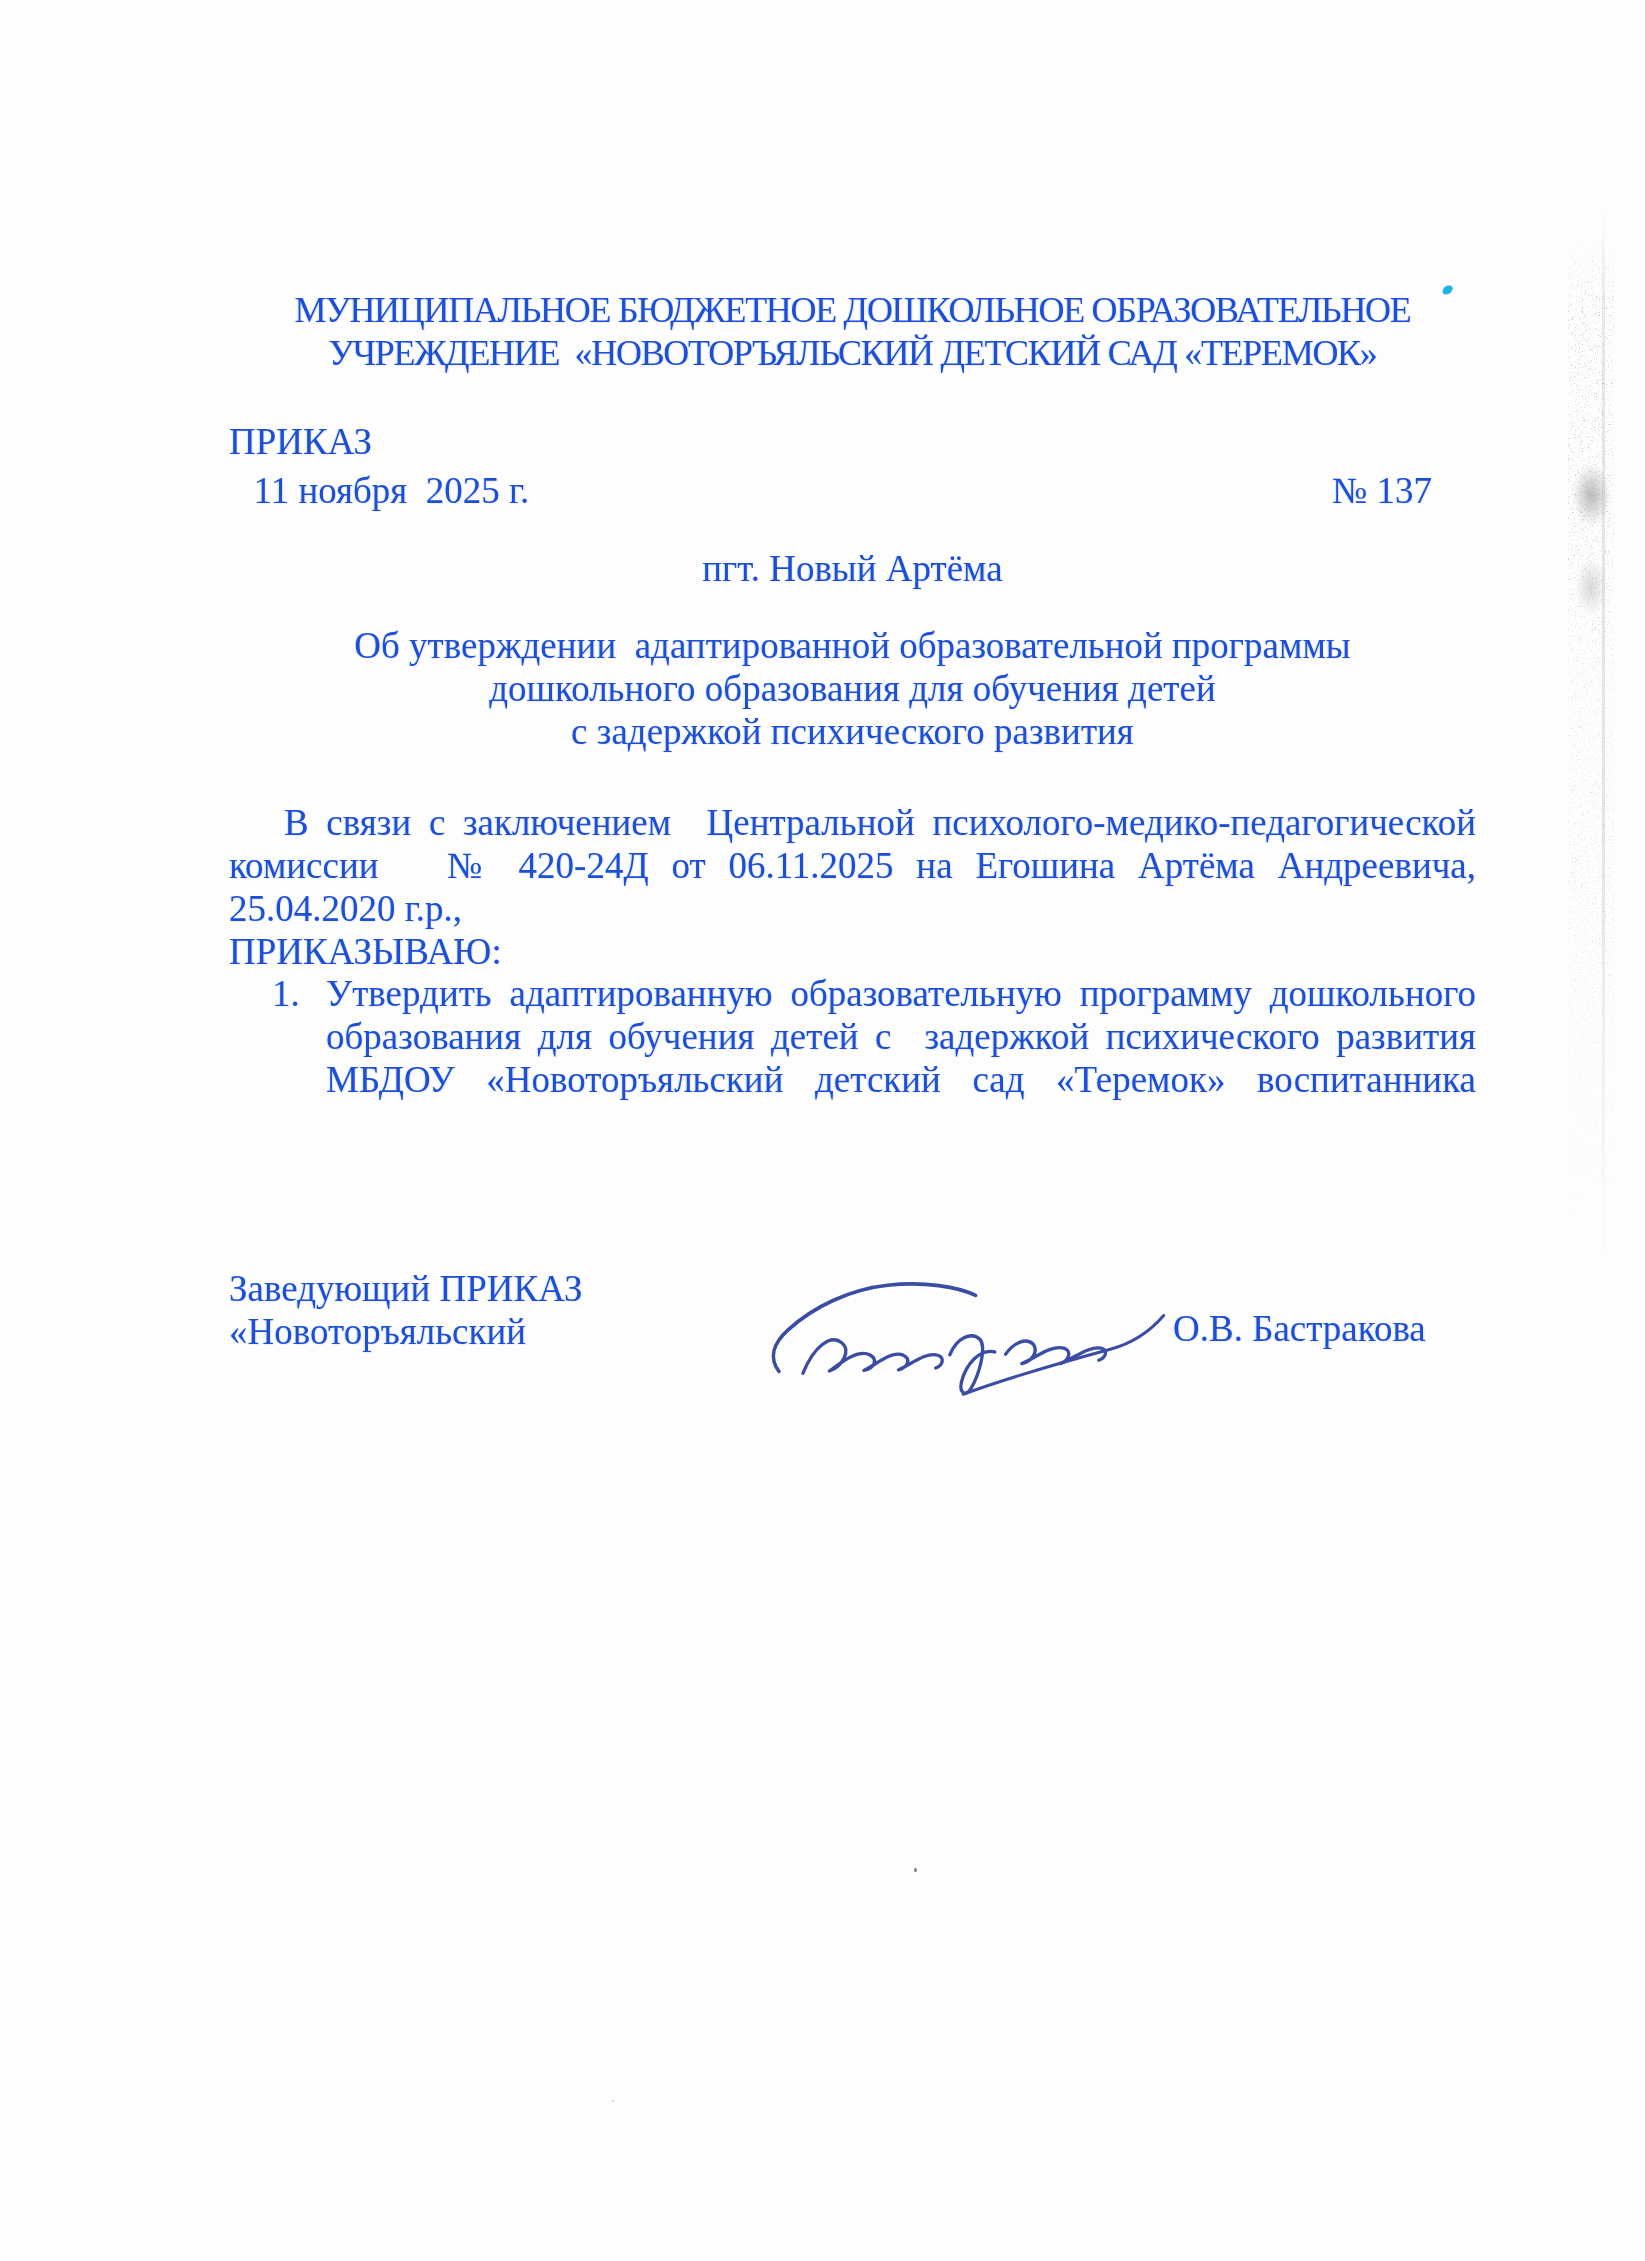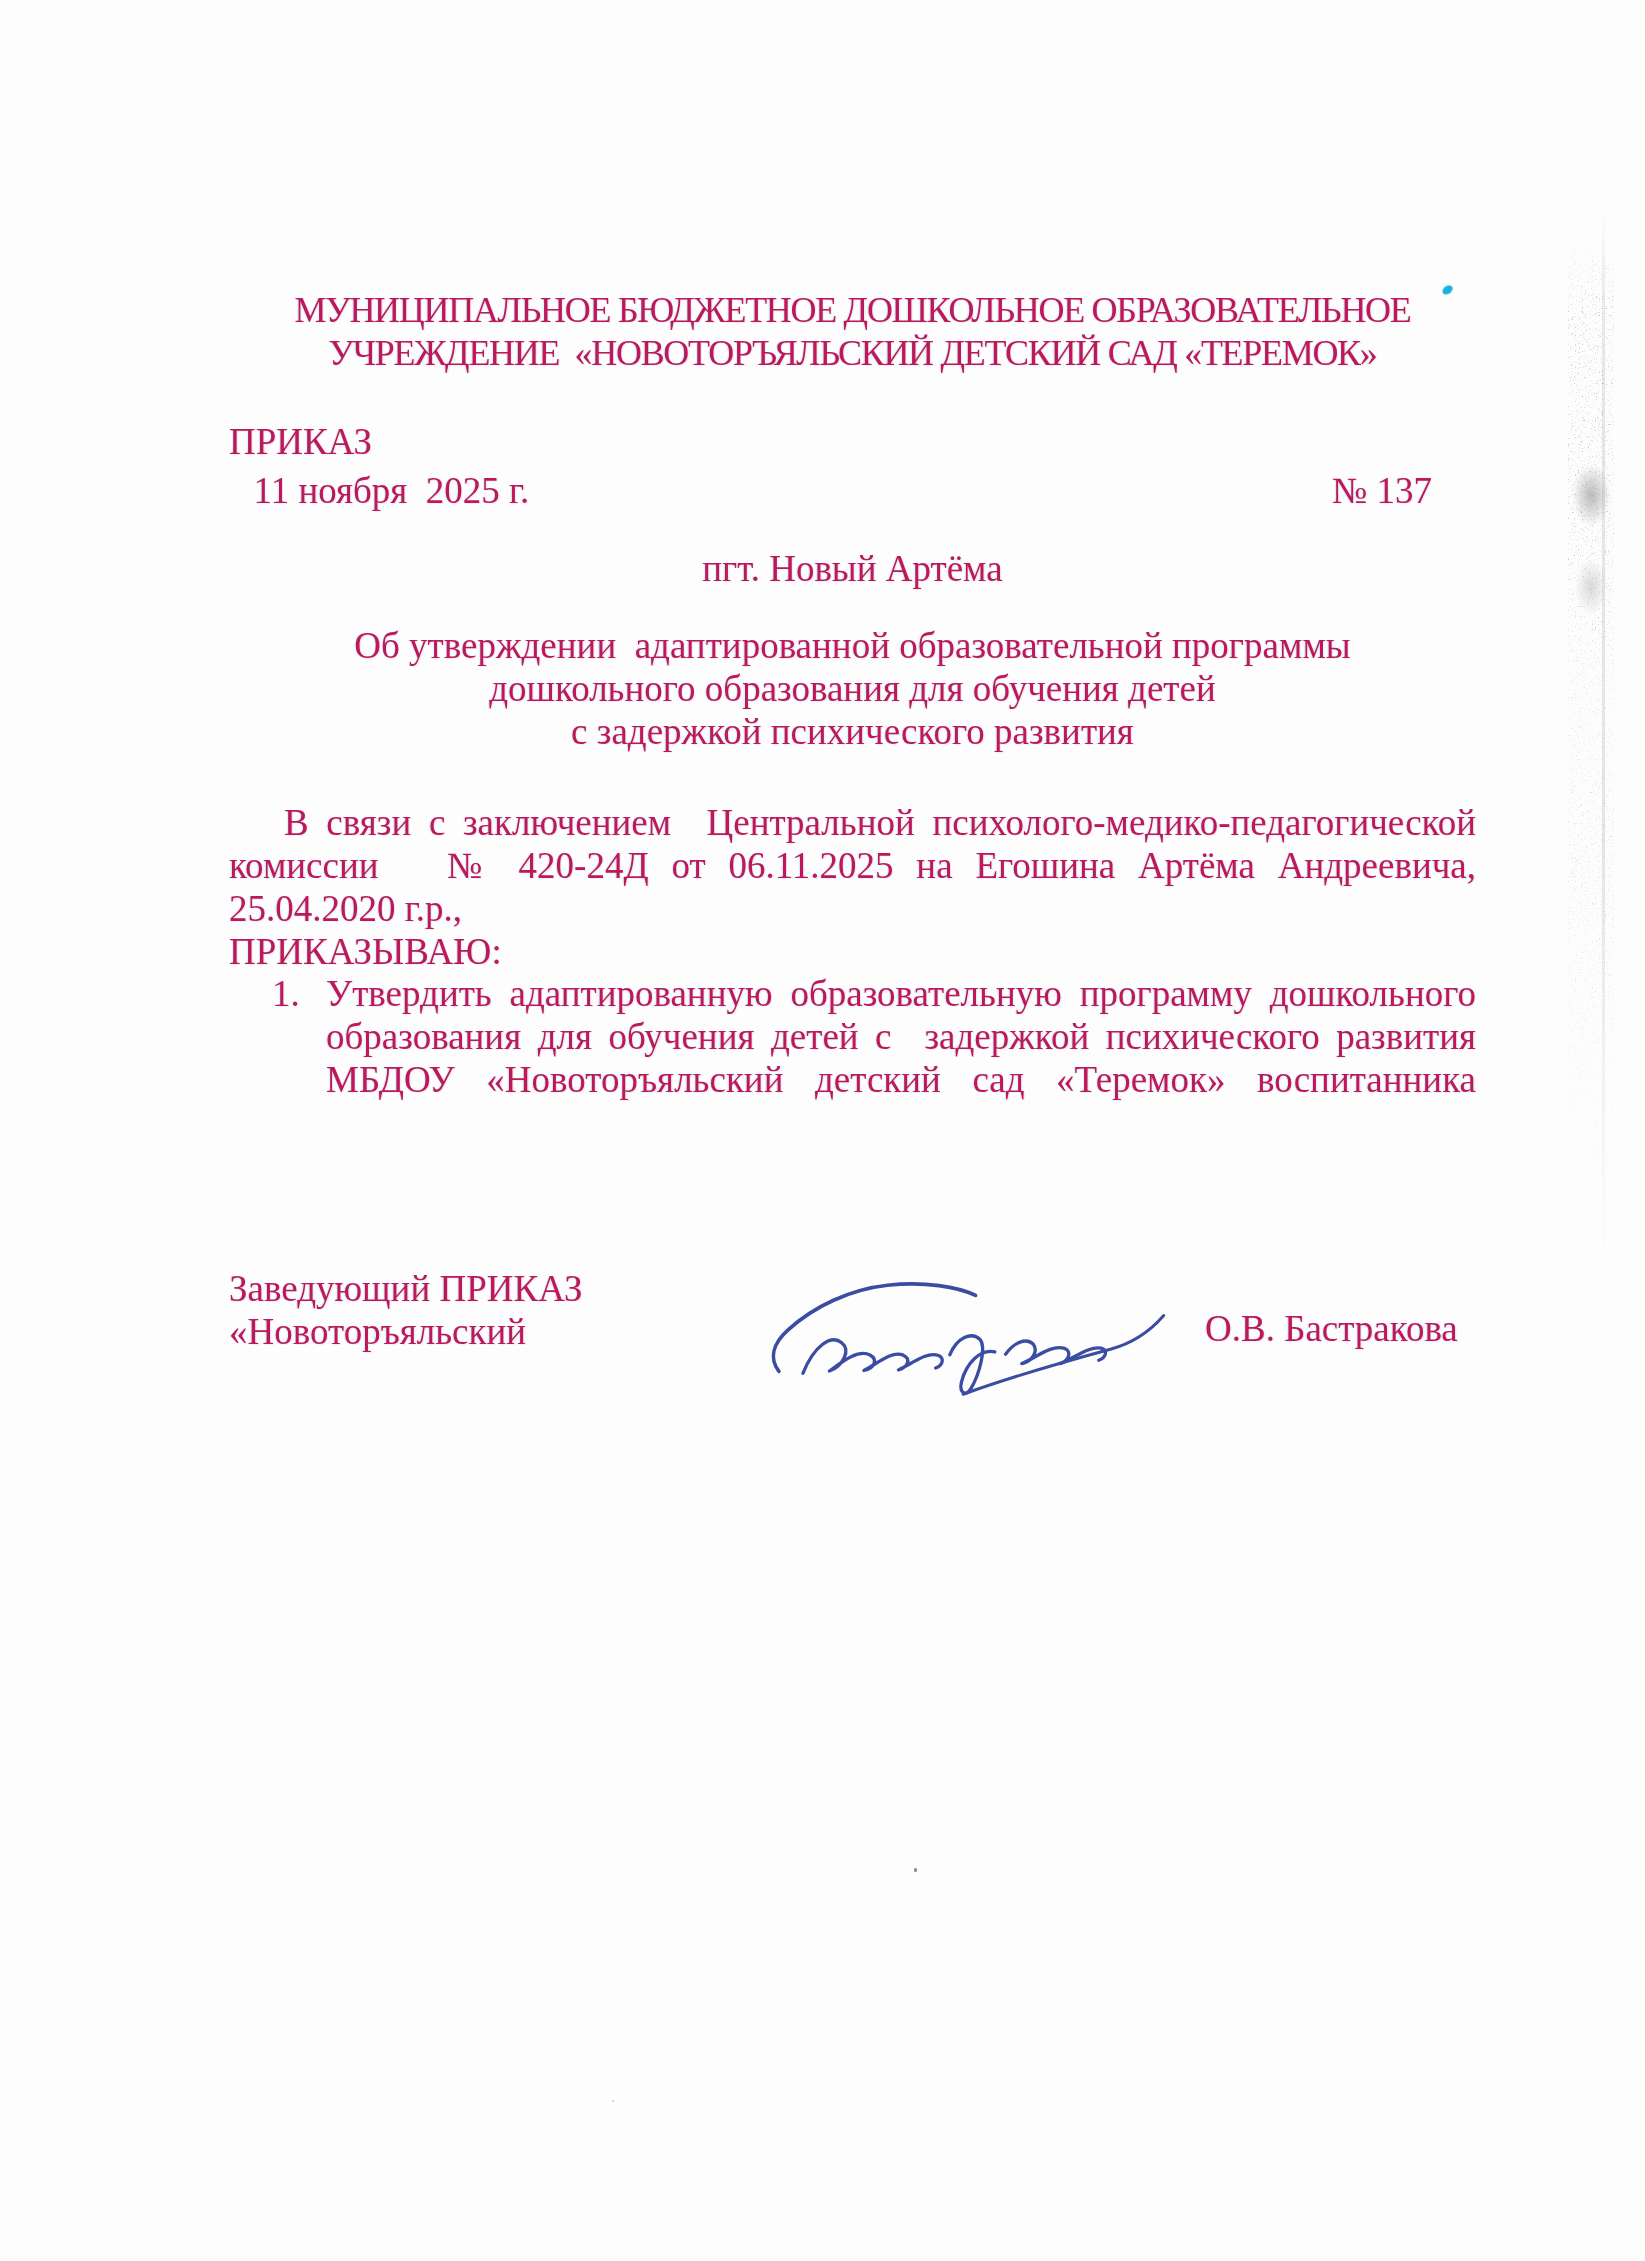--- a/index.html
+++ b/index.html
@@ -5,21 +5,21 @@
   html, body { margin: 0; padding: 0; background: #ffffff; }
   .page {
     position: relative;
     width: 1645px;
     height: 2261px;
     background: #fdfdfd;
     overflow: hidden;
     font-family: "Liberation Serif", "DejaVu Serif", serif;
     font-size: 37px;
     line-height: 43px;
-    color: #be185d;
+    color: #1d4ed8;
     text-shadow: -1.3px 0 0 rgba(0, 165, 215, 0.13), 1.3px 0.6px 0 rgba(140, 40, 40, 0.07);
   }
   .col {
     position: absolute;
     left: 229px;
     width: 1247px;
   }
   .org-block { top: 289px; text-align: center; }
   .org-line { white-space: nowrap; font-size: 36px; letter-spacing: -1.3px; }
   .doc-type { top: 420px; text-align: left; }
@@ -46,21 +46,21 @@
   .sig-block { top: 1267px; height: 168px; }
   .sig-label { width: 529px; }
   .sig-svg {
     position: absolute;
     left: 529px;
     top: 5.2px;
     width: 425px;
     height: 135px;
     transform: rotate(-2deg);
   }
-  .sig-name { position: absolute; left: 944px; top: 40px; white-space: nowrap; margin-left: 32px; }
+  .sig-name { position: absolute; left: 944px; top: 40px; white-space: nowrap; }
   .ink-dot {
     position: absolute;
     left: 1442px;
     top: 286px;
     width: 11px;
     height: 7.7px;
     border-radius: 50%;
     transform: rotate(-35deg);
     filter: blur(0.4px);
   }

